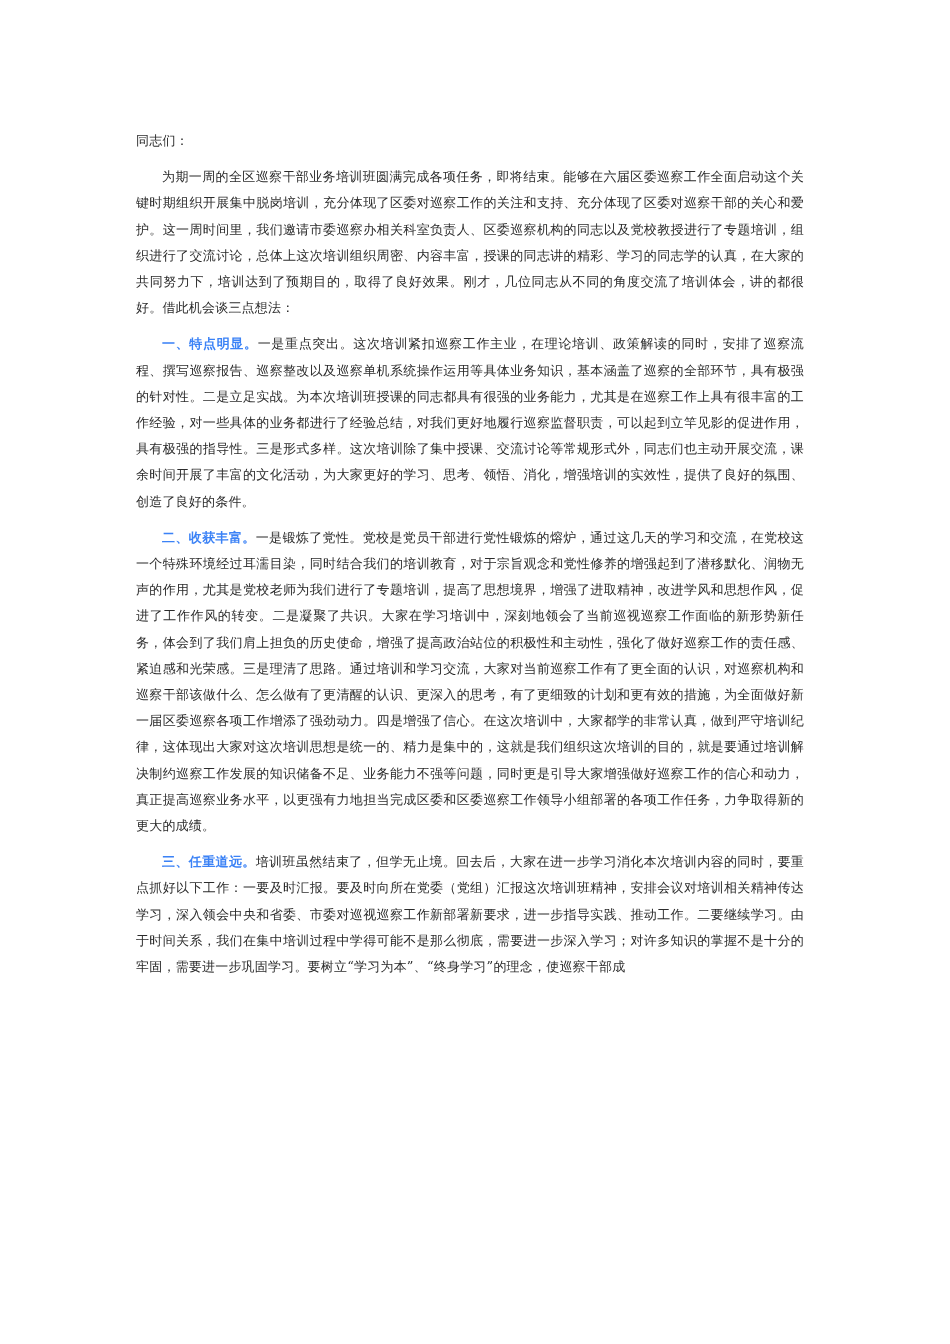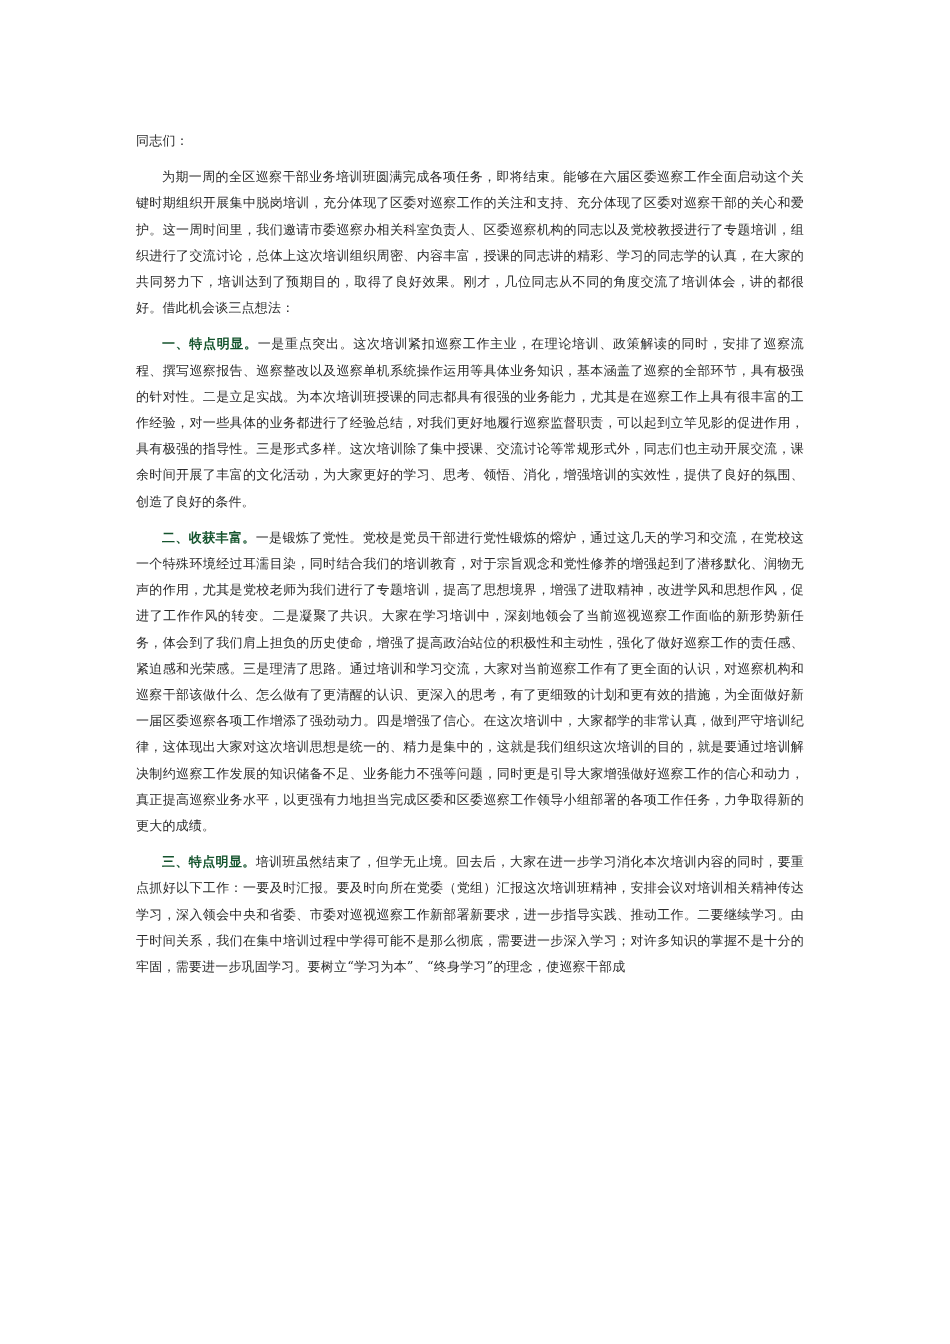--- a/index.html
+++ b/index.html
@@ -14,36 +14,36 @@
     line-height: 26.2px;
     color: #2b2b2b;
     letter-spacing: 0.2px;
   }
   .salutation { margin: 0 0 10px 0; }
   .para {
     margin: 0 12px 10px 0;
     text-indent: 2em;
     text-align: justify;
   }
-  .heading { font-weight: bold; color: #14532d; }
+  .heading { font-weight: bold; color: #3b82f6; }
 </style>
 </head>
 <body>
 
 <div class="page">
   <p class="salutation">同志们：</p>
 
   <p class="para">
     <span class="heading"></span><span>为期一周的全区巡察干部业务培训班圆满完成各项任务，即将结束。能够在六届区委巡察工作全面启动这个关键时期组织开展集中脱岗培训，充分体现了区委对巡察工作的关注和支持、充分体现了区委对巡察干部的关心和爱护。这一周时间里，我们邀请市委巡察办相关科室负责人、区委巡察机构的同志以及党校教授进行了专题培训，组织进行了交流讨论，总体上这次培训组织周密、内容丰富，授课的同志讲的精彩、学习的同志学的认真，在大家的共同努力下，培训达到了预期目的，取得了良好效果。刚才，几位同志从不同的角度交流了培训体会，讲的都很好。借此机会谈三点想法：</span>
   </p>
 
   <p class="para">
     <span class="heading">一、特点明显。</span><span>一是重点突出。这次培训紧扣巡察工作主业，在理论培训、政策解读的同时，安排了巡察流程、撰写巡察报告、巡察整改以及巡察单机系统操作运用等具体业务知识，基本涵盖了巡察的全部环节，具有极强的针对性。二是立足实战。为本次培训班授课的同志都具有很强的业务能力，尤其是在巡察工作上具有很丰富的工作经验，对一些具体的业务都进行了经验总结，对我们更好地履行巡察监督职责，可以起到立竿见影的促进作用，具有极强的指导性。三是形式多样。这次培训除了集中授课、交流讨论等常规形式外，同志们也主动开展交流，课余时间开展了丰富的文化活动，为大家更好的学习、思考、领悟、消化，增强培训的实效性，提供了良好的氛围、创造了良好的条件。</span>
   </p>
 
   <p class="para">
     <span class="heading">二、收获丰富。</span><span>一是锻炼了党性。党校是党员干部进行党性锻炼的熔炉，通过这几天的学习和交流，在党校这一个特殊环境经过耳濡目染，同时结合我们的培训教育，对于宗旨观念和党性修养的增强起到了潜移默化、润物无声的作用，尤其是党校老师为我们进行了专题培训，提高了思想境界，增强了进取精神，改进学风和思想作风，促进了工作作风的转变。二是凝聚了共识。大家在学习培训中，深刻地领会了当前巡视巡察工作面临的新形势新任务，体会到了我们肩上担负的历史使命，增强了提高政治站位的积极性和主动性，强化了做好巡察工作的责任感、紧迫感和光荣感。三是理清了思路。通过培训和学习交流，大家对当前巡察工作有了更全面的认识，对巡察机构和巡察干部该做什么、怎么做有了更清醒的认识、更深入的思考，有了更细致的计划和更有效的措施，为全面做好新一届区委巡察各项工作增添了强劲动力。四是增强了信心。在这次培训中，大家都学的非常认真，做到严守培训纪律，这体现出大家对这次培训思想是统一的、精力是集中的，这就是我们组织这次培训的目的，就是要通过培训解决制约巡察工作发展的知识储备不足、业务能力不强等问题，同时更是引导大家增强做好巡察工作的信心和动力，真正提高巡察业务水平，以更强有力地担当完成区委和区委巡察工作领导小组部署的各项工作任务，力争取得新的更大的成绩。</span>
   </p>
 
   <p class="para">
-    <span class="heading">三、特点明显。</span><span>培训班虽然结束了，但学无止境。回去后，大家在进一步学习消化本次培训内容的同时，要重点抓好以下工作：一要及时汇报。要及时向所在党委（党组）汇报这次培训班精神，安排会议对培训相关精神传达学习，深入领会中央和省委、市委对巡视巡察工作新部署新要求，进一步指导实践、推动工作。二要继续学习。由于时间关系，我们在集中培训过程中学得可能不是那么彻底，需要进一步深入学习；对许多知识的掌握不是十分的牢固，需要进一步巩固学习。要树立“学习为本”、“终身学习”的理念，使巡察干部成</span>
+    <span class="heading">三、任重道远。</span><span>培训班虽然结束了，但学无止境。回去后，大家在进一步学习消化本次培训内容的同时，要重点抓好以下工作：一要及时汇报。要及时向所在党委（党组）汇报这次培训班精神，安排会议对培训相关精神传达学习，深入领会中央和省委、市委对巡视巡察工作新部署新要求，进一步指导实践、推动工作。二要继续学习。由于时间关系，我们在集中培训过程中学得可能不是那么彻底，需要进一步深入学习；对许多知识的掌握不是十分的牢固，需要进一步巩固学习。要树立“学习为本”、“终身学习”的理念，使巡察干部成</span>
   </p>
 </div>
 
 </body></html>

